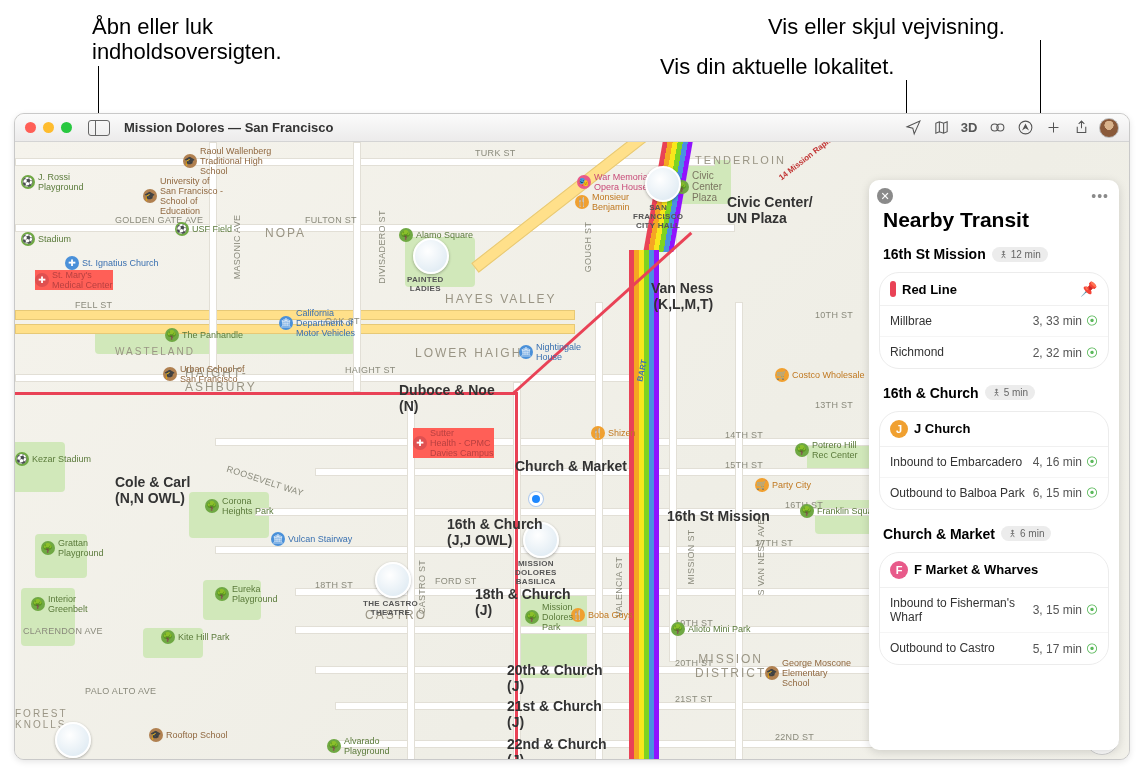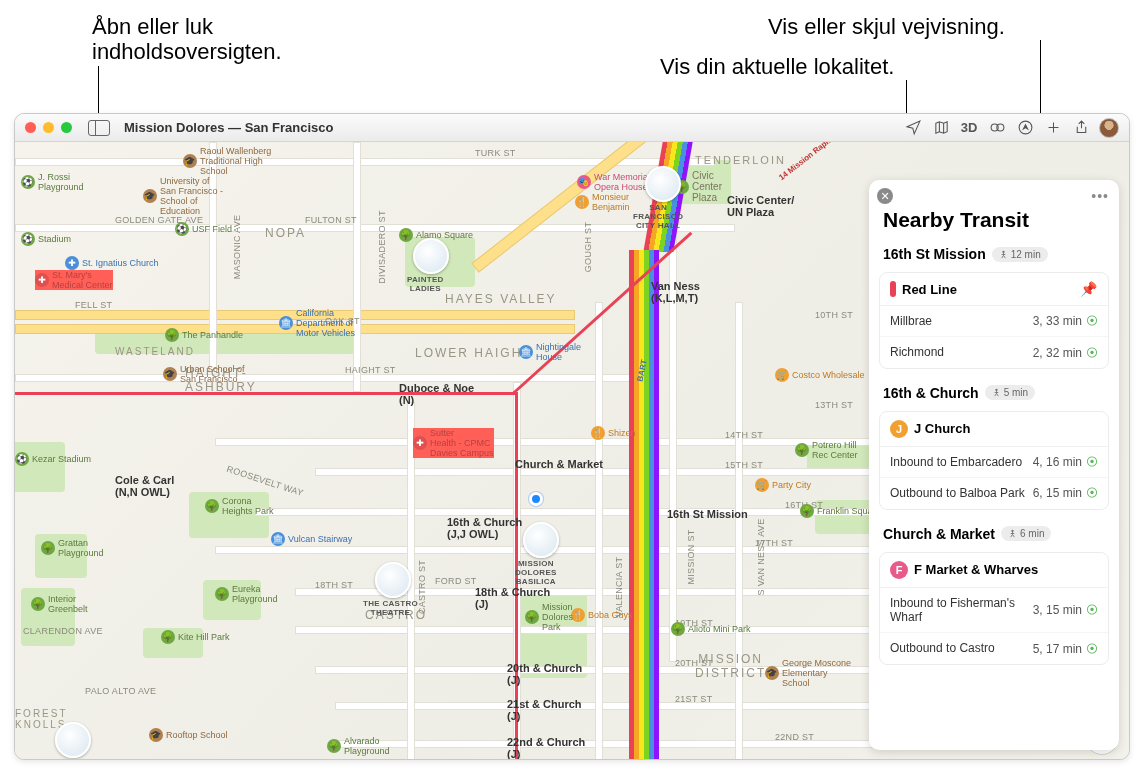--- a/index.html
+++ b/index.html
@@ -94,21 +94,21 @@
   .poi.brown{color:#906840;}
   .poi.red{color:#b84040;}
 
   .landmark{
     position:absolute;width:36px;height:36px;border-radius:50%;
     background:radial-gradient(circle at 40% 35%,#fff,#d8e6f0);border:2px solid #fff;
     box-shadow:0 1px 3px rgba(0,0,0,.3);
   }
   .landmark-label{position:absolute;font-size:8px;color:#555;text-align:center;font-weight:600;letter-spacing:.3px;line-height:1.1;}
 
-  .stop-label{position:absolute;font-size:11px;color:#333;font-weight:600;}
+  .stop-label{position:absolute;font-size:14px;color:#333;font-weight:600;}
 
   .user-loc{
     position:absolute;width:14px;height:14px;border-radius:50%;
     background:#1e88ff;border:3px solid #fff;box-shadow:0 0 0 1px rgba(30,120,255,.3);
   }
 
   .rainbow{
     position:absolute;width:30px;
     background:linear-gradient(90deg,#e94256 0 16%,#f5a623 16% 33%,#f8e71c 33% 50%,#7ed321 50% 67%,#4a90e2 67% 84%,#9013fe 84% 100%);
   }
@@ -156,21 +156,21 @@
   .station-head{
     display:flex;align-items:center;gap:6px;padding:6px 14px;font-size:14px;font-weight:700;
   }
   .walk-badge{
     background:#ececec;color:#666;font-size:10px;font-weight:500;
     padding:2px 7px;border-radius:10px;display:flex;align-items:center;gap:3px;
   }
   .walk-badge svg{width:9px;height:9px;}
 
   .card{
-    margin:4px 10px 10px;border:1px solid #ececec;border-radius:8px;overflow:hidden;
+    margin:4px 10px 10px;border:1px solid #ececec;border-radius:20px;overflow:hidden;
   }
   .card-head{
     display:flex;align-items:center;justify-content:space-between;
     padding:8px 10px;font-size:13px;font-weight:600;border-bottom:1px solid #f0f0f0;
   }
   .line-badge{display:flex;align-items:center;gap:6px;}
   .line-pill{width:6px;height:16px;border-radius:3px;}
   .line-circle{width:18px;height:18px;border-radius:50%;display:flex;align-items:center;justify-content:center;color:#fff;font-size:11px;font-weight:700;}
   .pin{color:#f9c846;font-size:14px;}
   .card-row{
@@ -449,21 +449,21 @@
     <div class="landmark" style="top:380px;left:508px;"></div>
     <div class="landmark-label" style="top:418px;left:500px;white-space:pre-line;">MISSION
 DOLORES
 BASILICA</div>
     <div class="landmark" style="top:420px;left:360px;"></div>
     <div class="landmark-label" style="top:458px;left:348px;white-space:pre-line;">THE CASTRO
 THEATRE</div>
     <div class="landmark" style="top:580px;left:40px;"></div>
     <div class="landmark-label" style="top:616px;left:28px;">SUTRO TOWER</div>
 
-    <div class="stop-label" style="top:138px;left:636px;white-space:pre-line;">Van Ness
+    <div class="stop-label" style="top:138px;left:636px;white-space:pre-line;text-align:right;">Van Ness
 (K,L,M,T)</div>
     <div class="stop-label" style="top:52px;left:712px;white-space:pre-line;">Civic Center/
 UN Plaza</div>
     <div class="stop-label" style="top:316px;left:500px;">Church &amp; Market</div>
     <div class="stop-label" style="top:374px;left:432px;white-space:pre-line;">16th &amp; Church
 (J,J OWL)</div>
     <div class="stop-label" style="top:366px;left:652px;">16th St Mission</div>
     <div class="stop-label" style="top:444px;left:460px;white-space:pre-line;">18th &amp; Church
 (J)</div>
     <div class="stop-label" style="top:520px;left:492px;white-space:pre-line;">20th &amp; Church

